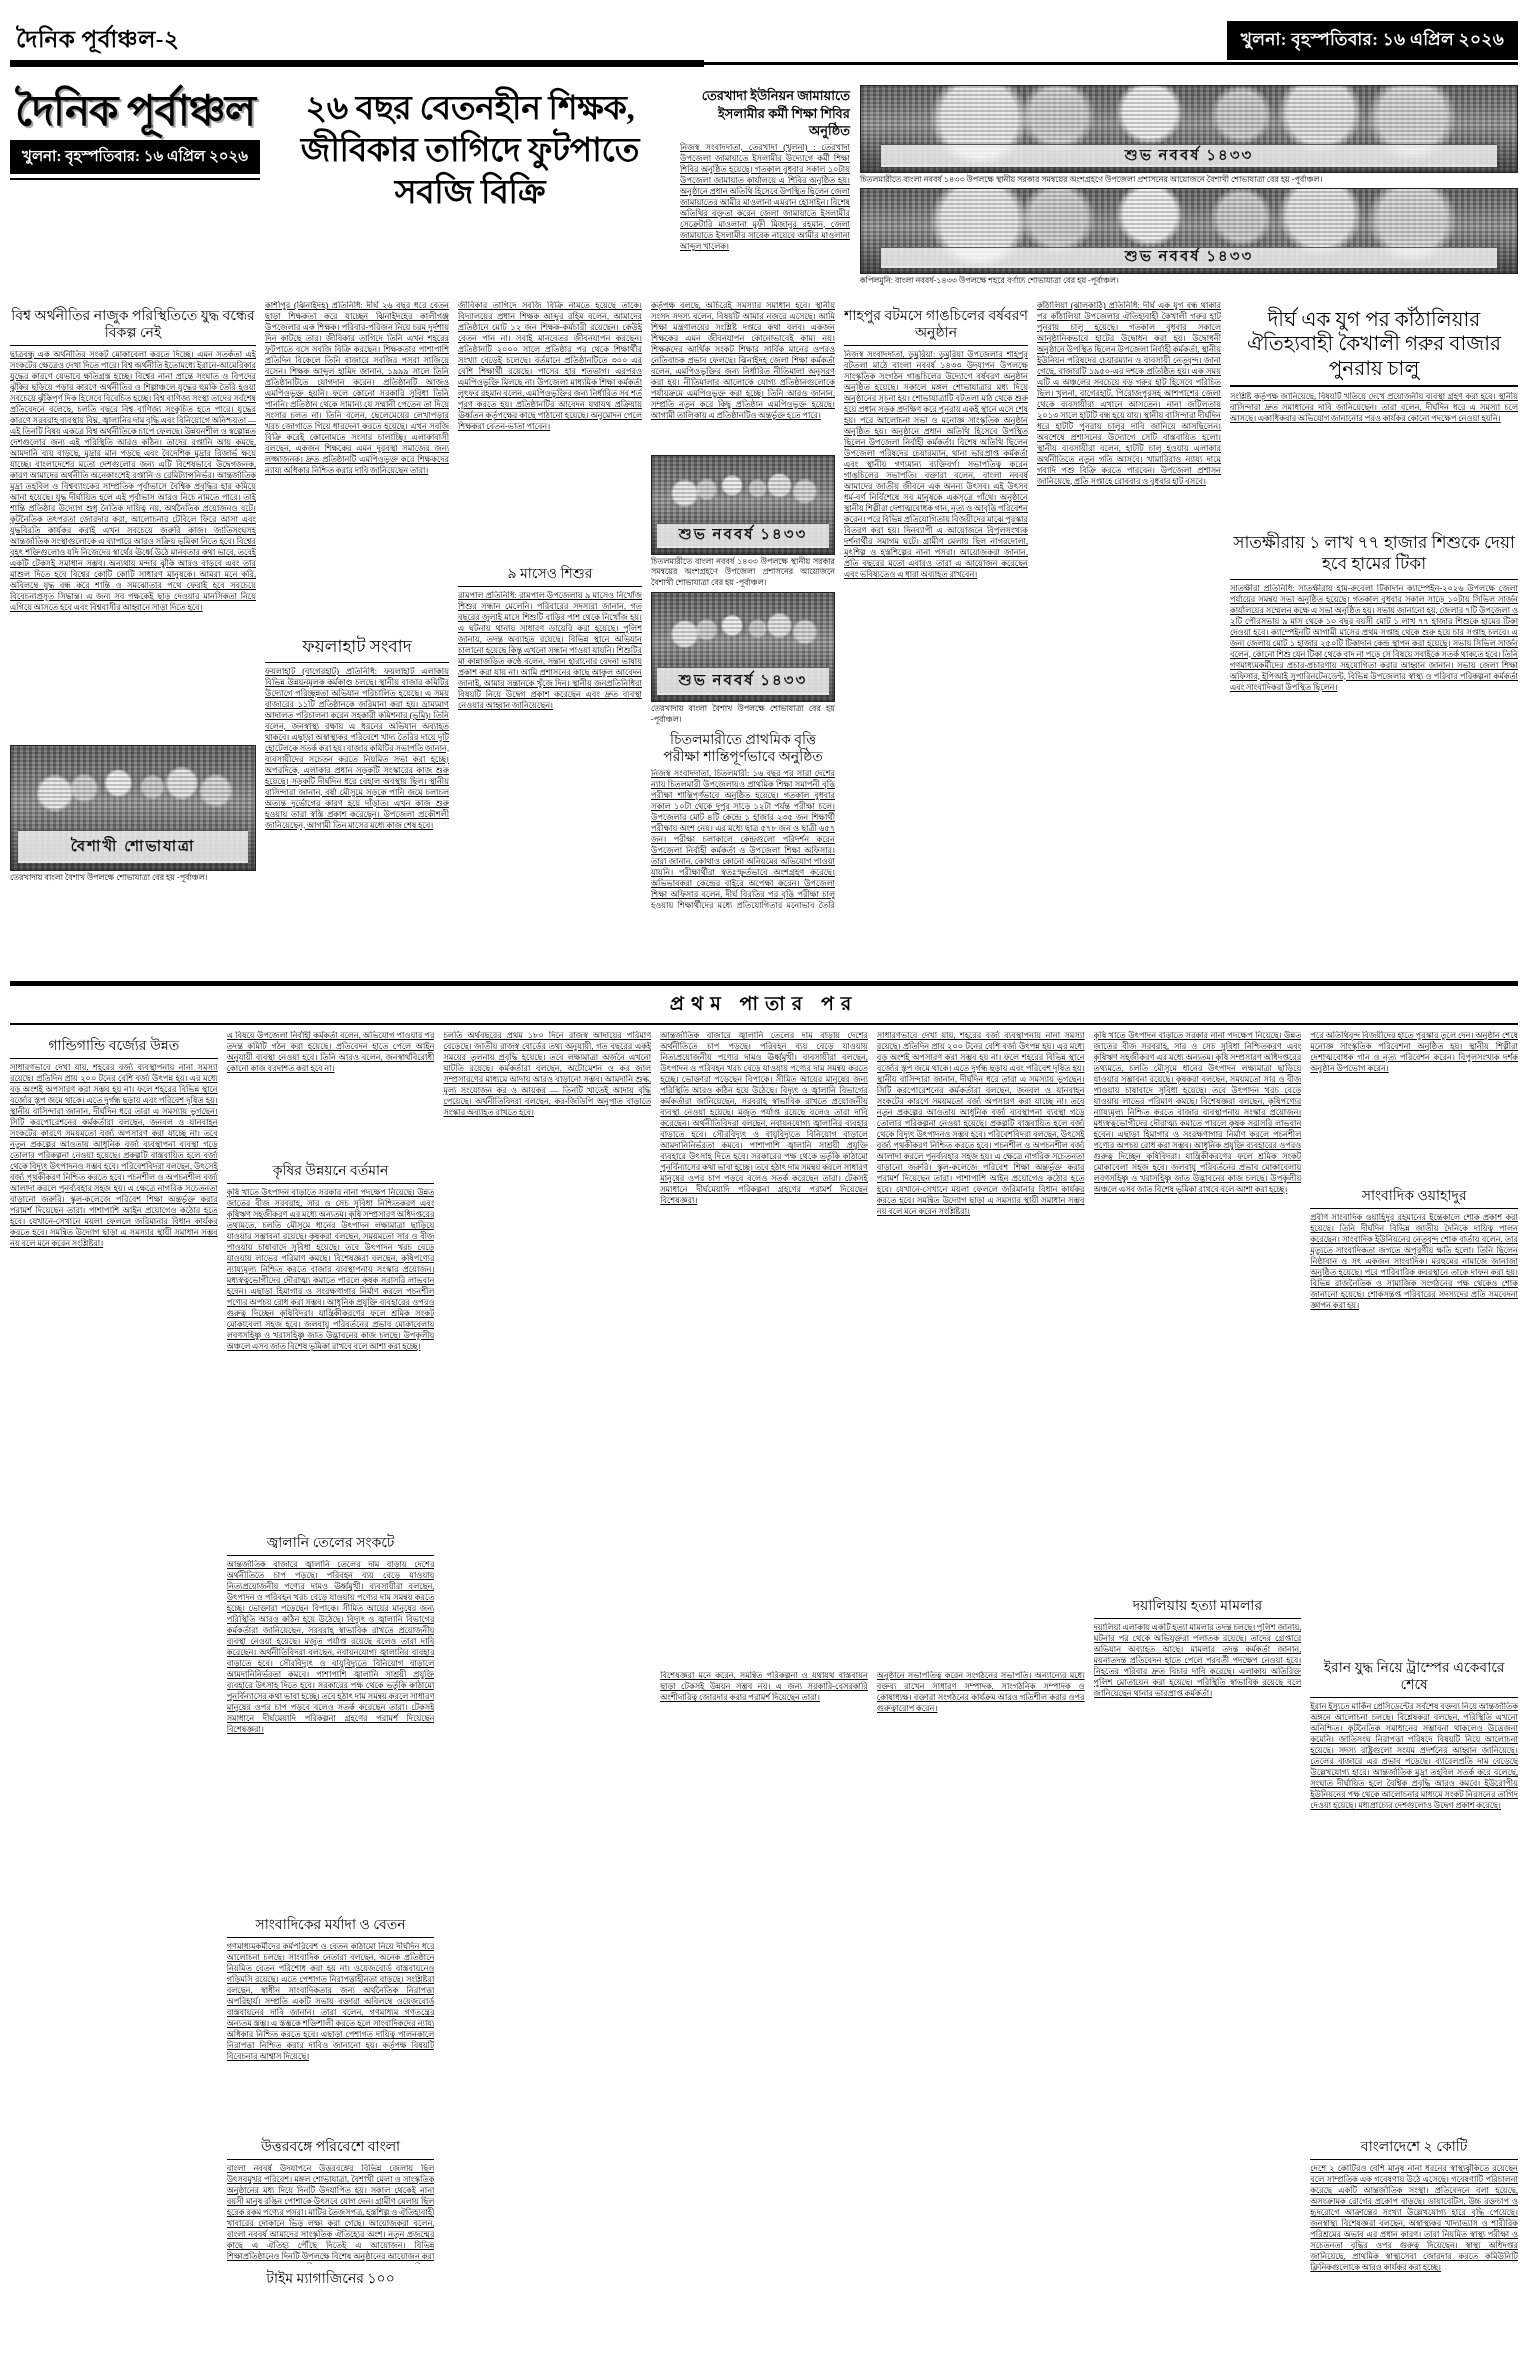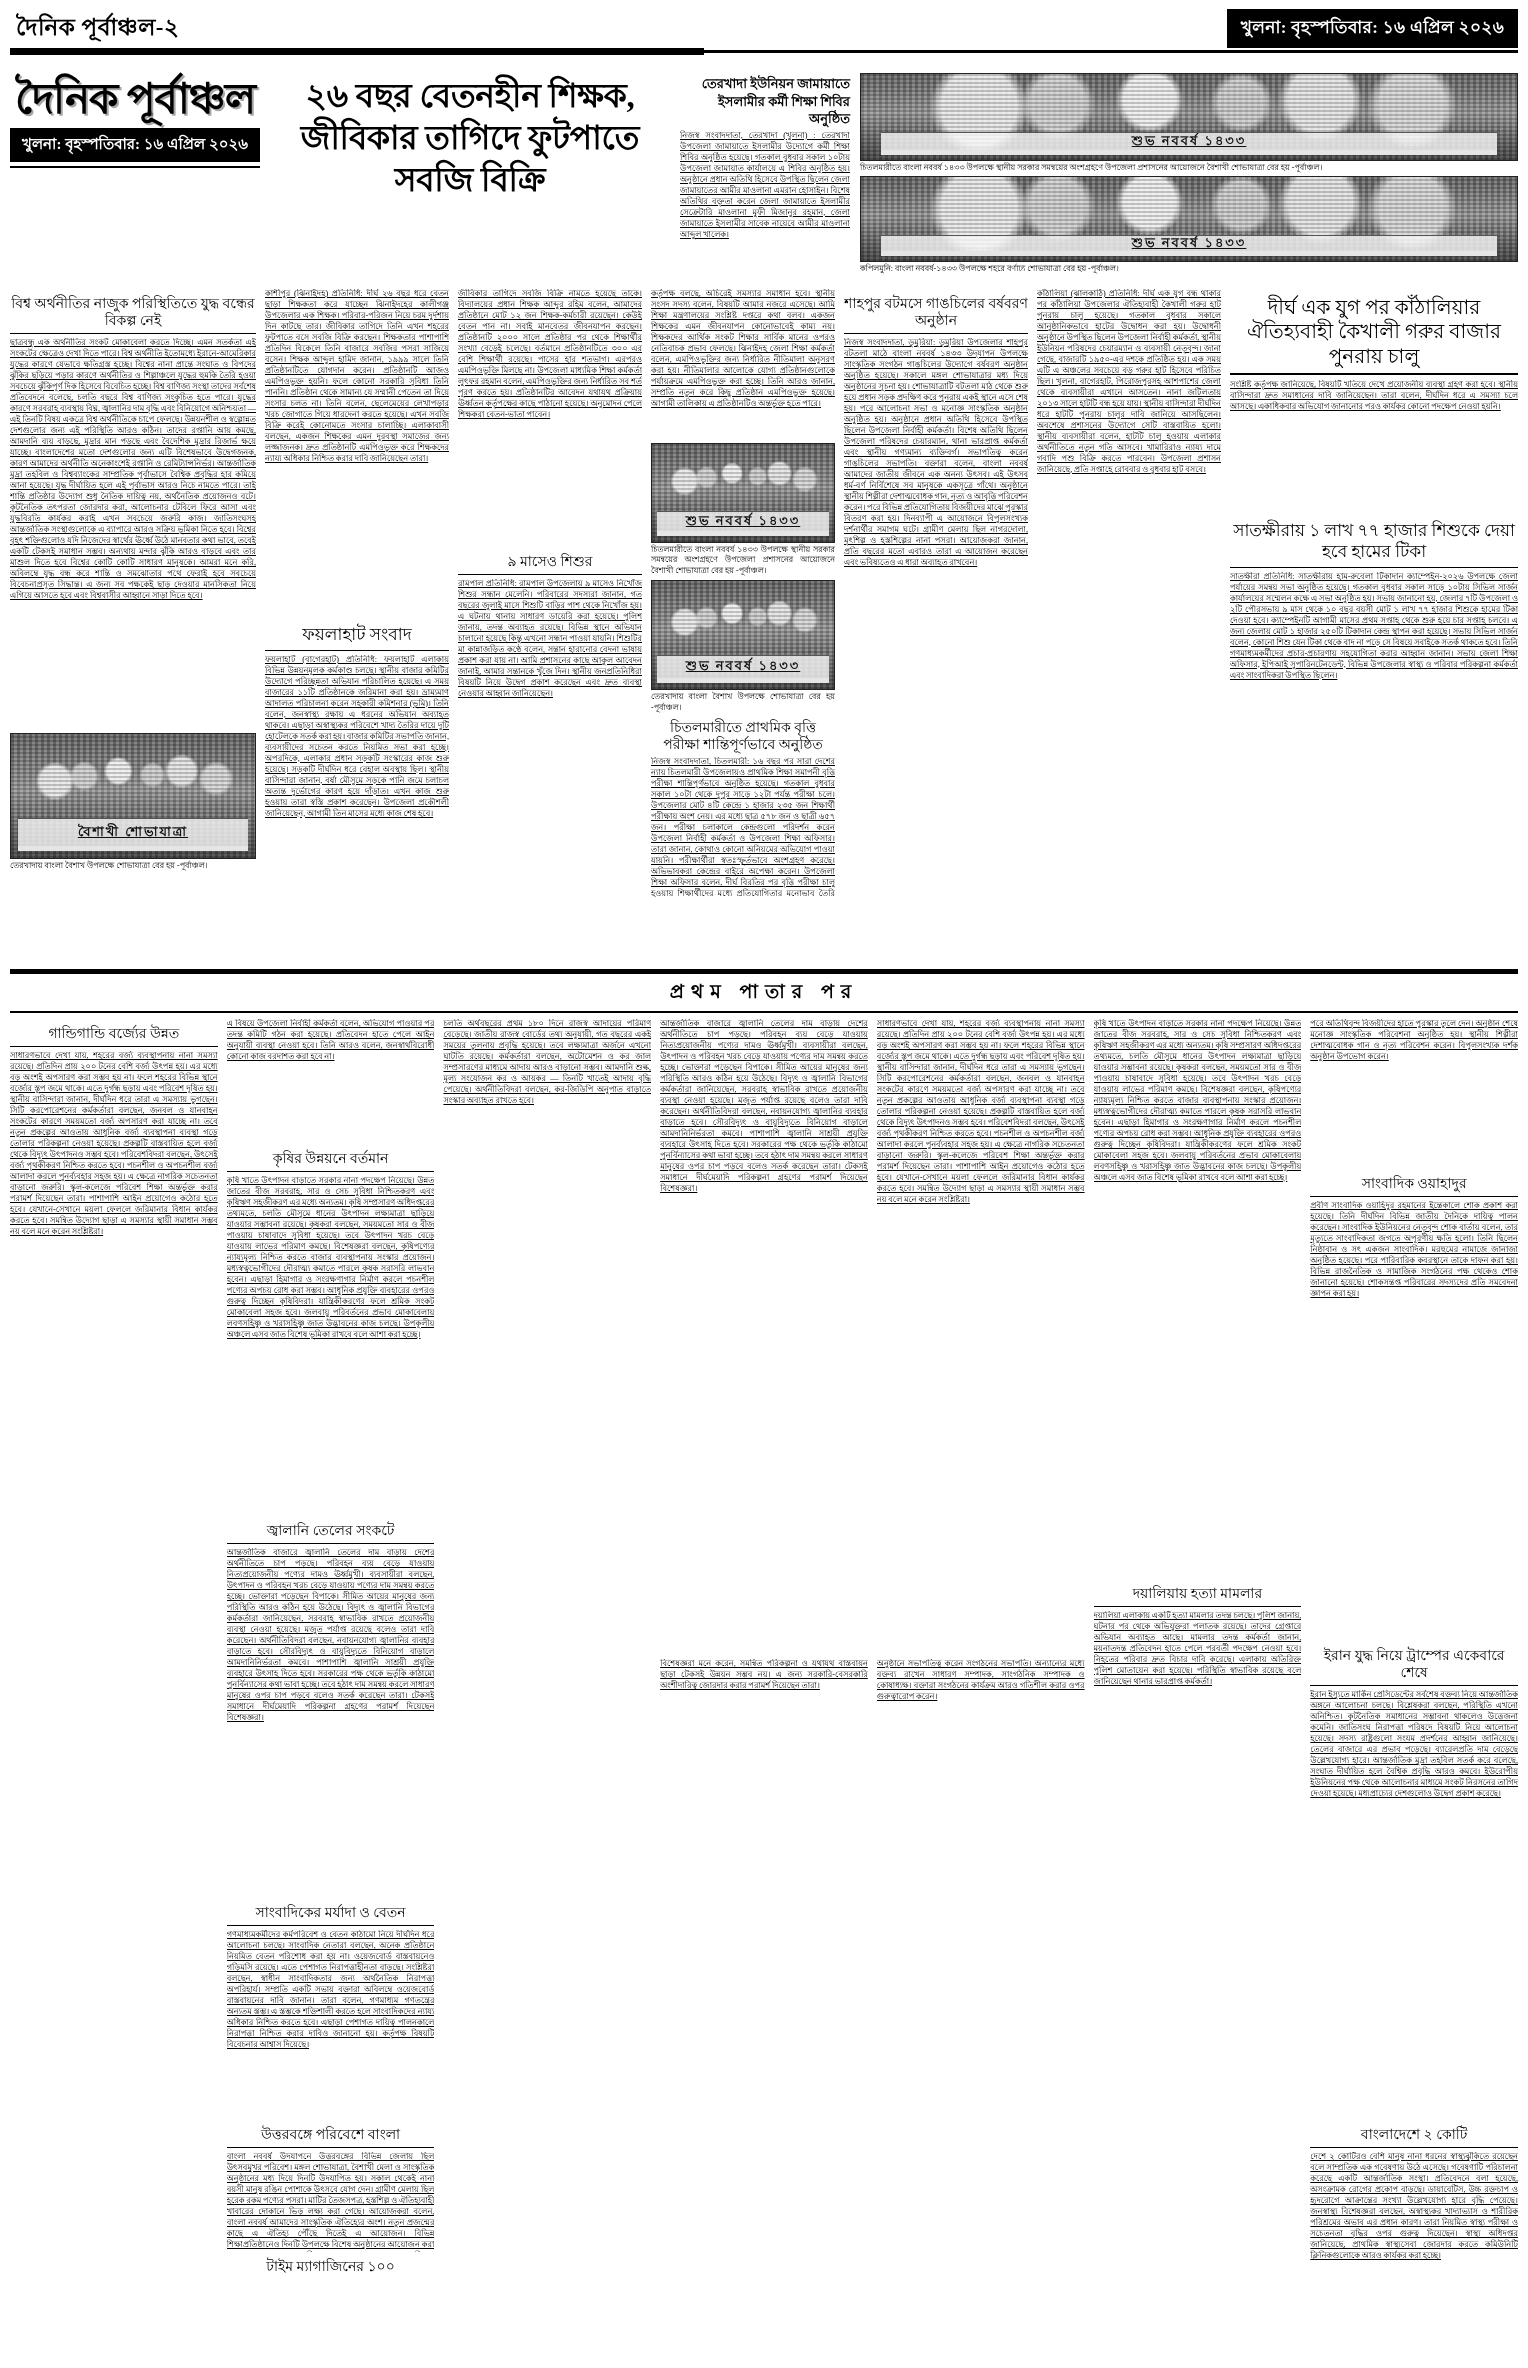--- a/index.html
+++ b/index.html
@@ -3,21 +3,21 @@
 <meta charset="utf-8">
 <style>
   * { margin:0; padding:0; box-sizing:border-box; }
   html,body {
     width:1528px; height:2368px;
     background:#ffffff;
     font-family:"Liberation Serif", serif;
     color:#000;
     overflow:hidden;
   }
-  .page { position:relative; width:1528px; height:2368px; padding:8px 10px; }
+  .page { position:relative; width:1528px; height:2368px; padding:20px 10px; }
 
   
   .folio {
     display:flex; align-items:flex-end; justify-content:space-between;
     height:40px;
   }
   .folio-left {
     font-family:"Liberation Serif", serif;
     font-size:23px; font-weight:bold; letter-spacing:.5px;
     padding-left:6px;
@@ -69,24 +69,24 @@
       radial-gradient(circle at 44% 30%, #efefef 0 7%, rgba(0,0,0,0) 9%),
       radial-gradient(circle at 58% 33%, #cfcfcf 0 6%, rgba(0,0,0,0) 8%),
       radial-gradient(circle at 70% 30%, #e5e5e5 0 7%, rgba(0,0,0,0) 9%),
       radial-gradient(circle at 84% 36%, #d8d8d8 0 6%, rgba(0,0,0,0) 8%),
       linear-gradient(180deg,#6f6f6f 0%,#9e9e9e 45%,#4f4f4f 100%);
     background-blend-mode:multiply, overlay, normal, normal, normal, normal, normal, normal, normal;
   }
   .photo .banner{
     position:absolute; left:3%; right:3%; bottom:6%;
     height:26%; background:rgba(245,245,245,.82);
-    border-top:1px solid #555; border-bottom:5px solid #e5e5e5;
+    border-top:1px solid #555; border-bottom:2px solid #e5e5e5;
     display:flex; align-items:center; justify-content:center;
-    font-size:13px; font-weight:bold; color:#111; letter-spacing:2px;
-    overflow:hidden; white-space:nowrap;text-decoration:underline;
+    font-size:15px; font-weight:bold; color:#111; letter-spacing:2px;
+    overflow:hidden; white-space:nowrap;
   }
   .caption { font-size:8px; line-height:1.3; text-align:justify; margin-top:2px; }
 
   
   .col-text { font-size:8.2px; line-height:1.34; text-align:justify; hyphens:auto;
               word-spacing:-0.3px;text-decoration:underline; }
   .sec-head {
     font-size:17px; font-weight:normal; text-align:center; line-height:1.22;
     margin:6px 0 4px 0;
   }

